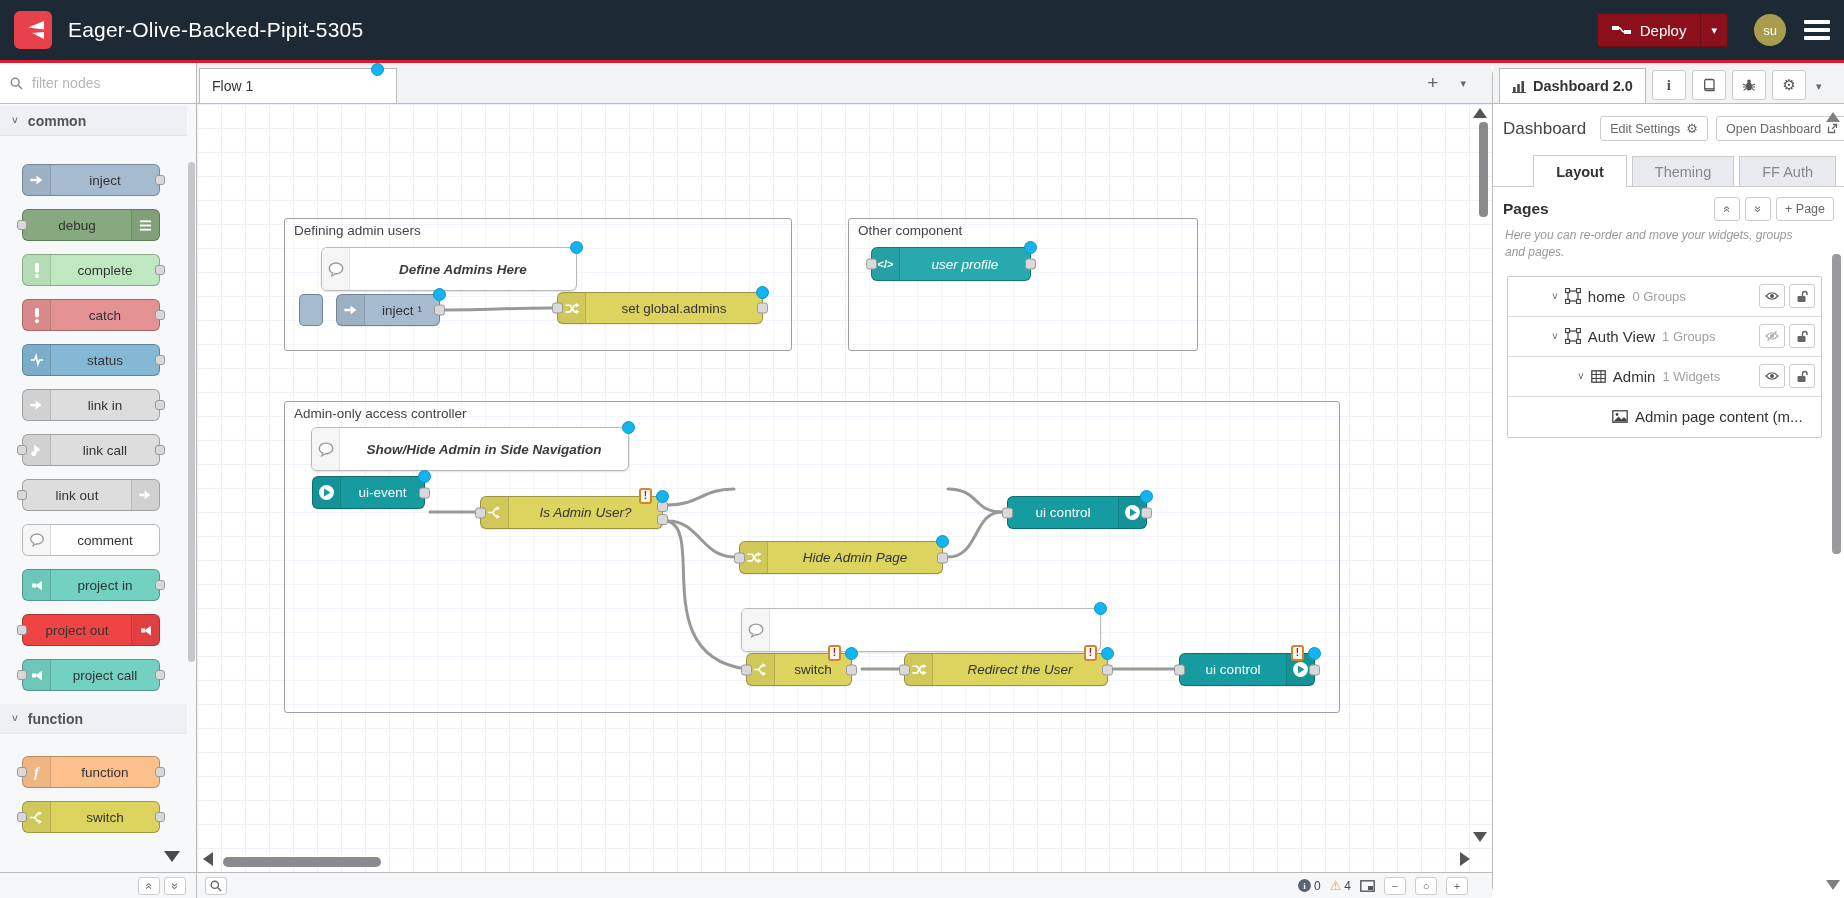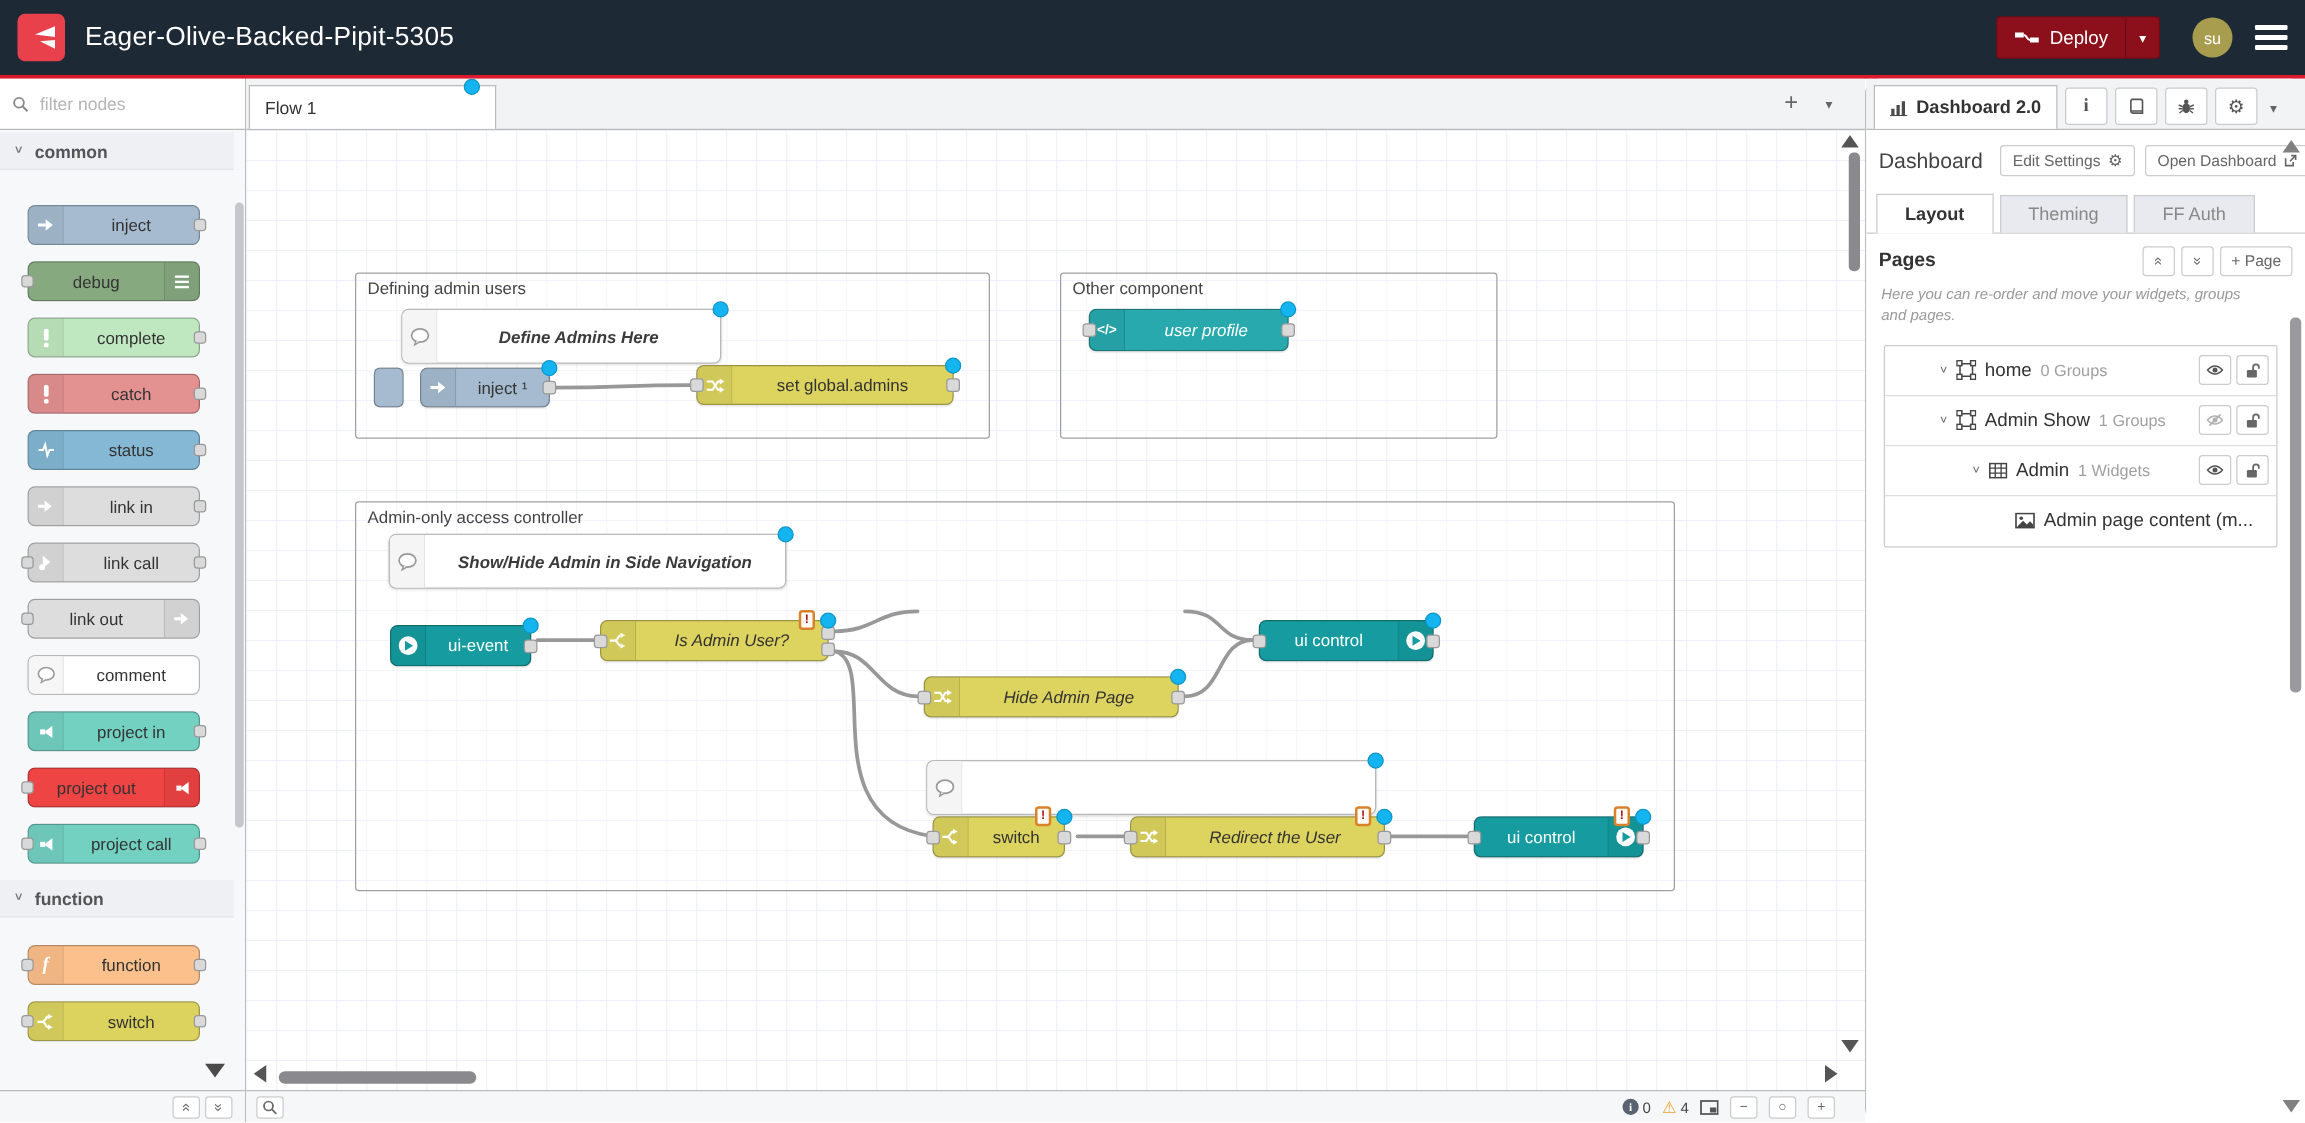--- a/index.html
+++ b/index.html
@@ -100,21 +100,21 @@
 
   
   .sb-tabs { height:41px; background:#f2f3f5; border-bottom:1px solid #bbb; display:flex; align-items:flex-end; gap:6px; padding:0 6px; flex:0 0 auto; position:relative; }
   .sb-tab { height:35px; background:#fff; border:1px solid #bbb; border-bottom:none; display:flex; align-items:center; gap:7px; padding:0 12px; font-size:14.5px; color:#333; font-weight:bold; }
   .sb-iconbtn { width:34px; height:30px; background:#fff; border:1px solid #ccc; border-radius:3px; margin-bottom:3px; display:flex; align-items:center; justify-content:center; color:#555; cursor:pointer; }
   .sb-caret { margin-left:4px; margin-bottom:10px; color:#666; font-size:11px; cursor:pointer; }
   .sb-body { flex:1; position:relative; background:#fff; overflow:hidden; }
   .sb-row1 { display:flex; align-items:center; padding:12px 10px 8px 10px; gap:8px; }
   .sb-title { font-size:17px; color:#444; margin-right:6px; }
   .sb-btn { height:25px; background:#fff; border:1px solid #ccc; border-radius:3px; font-size:12.5px; color:#666; display:inline-flex; align-items:center; gap:6px; padding:0 9px; cursor:pointer; white-space:nowrap; }
-  .sb-subtabs { display:flex; align-items:flex-end; padding:6px 8px 0 8px; border-bottom:1px solid #ccc; gap:5px; }
+  .sb-subtabs { display:flex; align-items:flex-end; padding:6px 8px 0 8px; border-bottom:1px solid #ccc; gap:5px;justify-content:flex-end; }
   .sb-subtab { height:30px; padding:0 22px; display:flex; align-items:center; font-size:14.5px; border:1px solid #ccc; border-bottom:none; background:#e9eaef; color:#888; cursor:pointer; }
   .sb-subtab.active { background:#fff; color:#333; font-weight:bold; margin-bottom:-1px; height:32px; }
   .pages-row { display:flex; align-items:center; padding:10px 10px 4px 10px; gap:5px; }
   .pages-title { font-size:15.5px; font-weight:bold; color:#333; flex:1; }
   .pages-help { font-size:12px; font-style:italic; color:#999; padding:2px 12px 10px 12px; line-height:1.45; width:320px; }
   .tree { margin:4px 22px 0 14px; border:1px solid #ccc; border-radius:2px; }
   .tree-row { display:flex; align-items:center; height:40px; border-bottom:1px solid #ddd; padding-right:6px; gap:7px; font-size:15px; color:#333; }
   .tree-row:last-child { border-bottom:none; }
   .tr-chev { font-size:10px; color:#555; }
   .tr-meta { font-size:13px; color:#a0a0a0; }
@@ -449,21 +449,21 @@
           <span class="chg"></span>
           <div class="iconL">
               <svg width="18" height="15" viewBox="0 0 16 14">
                 <ellipse cx="8" cy="6" rx="6.3" ry="5" fill="#fff" stroke="#9a9a9a" stroke-width="1.3"></ellipse>
                 <path d="M5 10 L4 13 L8 10.6" fill="#fff" stroke="#9a9a9a" stroke-width="1.1"></path>
               </svg>
             </div>
           <div class="nlabel">Show/Hide Admin in Side Navigation</div>
         </div>
 
-        <div class="node" style="left:115px;top:396px;width:113px;height:33px;background:#169ba0">
+        <div class="node" style="left:115px;top:372px;width:113px;height:33px;background:#169ba0">
           <span class="chg"></span>
           <div class="iconL">
               <svg width="17" height="17" viewBox="0 0 17 17">
                 <circle cx="8.5" cy="8.5" r="7.5" fill="#fff"></circle>
                 <path d="M6 4.5 L12.5 8.5 L6 12.5 Z" fill="#169ba0"></path>
               </svg>
             </div>
           <div class="nlabel" style="color:#fff">ui-event</div>
           <span class="cport" style="right:-6px;top:50%;transform:translateY(-50%)"></span>
         </div>
@@ -710,21 +710,21 @@
             <span class="tr-chev">˅</span>
             <span>
               <svg width="16" height="16" viewBox="0 0 16 16">
                   <rect x="3" y="3" width="10" height="10" fill="none" stroke="#444" stroke-width="1.2"></rect>
                   <rect x="0.5" y="0.5" width="4" height="4" fill="#fff" stroke="#444" stroke-width="1.2"></rect>
                   <rect x="11.5" y="0.5" width="4" height="4" fill="#fff" stroke="#444" stroke-width="1.2"></rect>
                   <rect x="0.5" y="11.5" width="4" height="4" fill="#fff" stroke="#444" stroke-width="1.2"></rect>
                   <rect x="11.5" y="11.5" width="4" height="4" fill="#fff" stroke="#444" stroke-width="1.2"></rect>
                 </svg>
             </span>
-            <span>Admin Show</span>
+            <span>Auth View</span>
             <span class="tr-meta">1 Groups</span>
             <span class="tr-actions">
               <span class="tr-btn">
                 <svg width="14" height="10" viewBox="0 0 14 10">
                     <path d="M1 5 Q7 -1.5 13 5 Q7 11.5 1 5 Z" fill="none" stroke="#b0b0b0" stroke-width="1.2"></path>
                     <circle cx="7" cy="5" r="2" fill="#b0b0b0"></circle>
                     <path d="M2.5 9.5 L11.5 0.5" stroke="#b0b0b0" stroke-width="1.3"></path>
                   </svg>
               </span>
               <span class="tr-btn">

